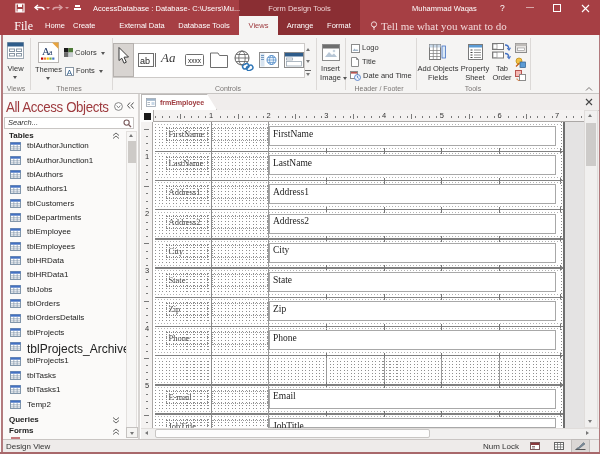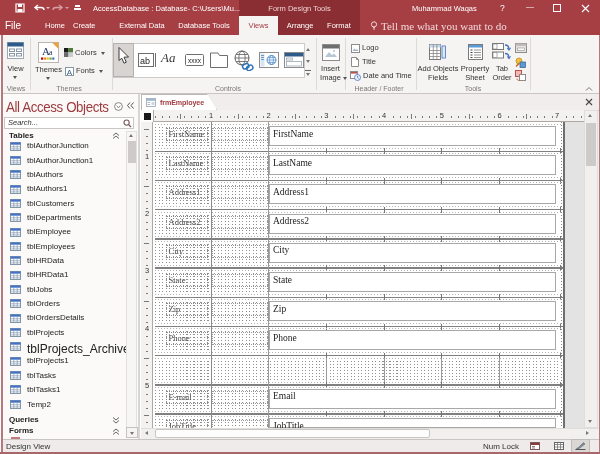--- a/index.html
+++ b/index.html
@@ -34,21 +34,21 @@
 <div class="a" style="left:74px;top:8px;width:7px;height:1.5px;background:#fff"></div>
 <div class="a" style="left:93px;top:0px;width:150px;height:16px;color:#fff;font-size:7.5px;line-height:17px;white-space:nowrap;">AccessDatabase : Database- C:\Users\Mu...</div>
 <div class="a" style="left:412px;top:0;width:80px;height:16px;color:#fff;font-size:7.5px;line-height:17px;">Muhammad Waqas</div>
 <div class="a" style="left:500px;top:0;color:#fff;font-size:8.5px;line-height:17px;">?</div>
 <div class="a" style="left:526px;top:0;color:#fff;font-size:8px;line-height:14px;">—</div>
 <div class="a" style="left:553px;top:4px;width:8px;height:8px;border:1.2px solid #fff;"></div>
 <svg class="a" style="left:581px;top:4px" width="9" height="9" viewBox="0 0 9 9">
     <path d="M1 1 8 8M8 1 1 8" stroke="#fff" stroke-width="1.1"></path>
   </svg>
 <div class="a" style="left:239px;top:16px;width:121px;height:19px;background:#8A2E33"></div>
-<div class="a" style="left:5px;top:16px;width:28px;height:19px;color:#fff;font-size:10px;line-height:20px;text-align:left;">File</div>
+<div class="a" style="left:5px;top:16px;width:28px;height:19px;color:#fff;font-size:12px;line-height:20px;text-align:right;font-family:Liberation Serif, serif;">File</div>
 <div class="a" style="left:35px;top:16px;width:40px;height:19px;color:#fff;font-size:7.5px;line-height:20px;text-align:center;">Home</div>
 <div class="a" style="left:73px;top:16px;width:40px;height:19px;color:#fff;font-size:7.5px;line-height:20px;">Create</div>
 <div class="a" style="left:110px;top:16px;width:64px;height:19px;color:#fff;font-size:7.5px;line-height:20px;text-align:center;">External Data</div>
 <div class="a" style="left:168px;top:16px;width:72px;height:19px;color:#fff;font-size:7.5px;line-height:20px;text-align:center;">Database Tools</div>
 <div class="a" style="left:281px;top:16px;width:38px;height:19px;color:#fff;font-size:7.5px;line-height:20px;text-align:center;">Arrange</div>
 <div class="a" style="left:321px;top:16px;width:36px;height:19px;color:#fff;font-size:7.5px;line-height:20px;text-align:center;">Format</div>
 <div class="a" style="left:239px;top:16px;width:39px;height:19px;background:#F5F4F3;color:#9E3A3E;font-size:7.5px;line-height:20px;text-align:center;">Views</div>
 <svg class="a" style="left:370px;top:21px" width="8" height="10" viewBox="0 0 8 10">
     <circle cx="4" cy="3.4" r="2.6" fill="none" stroke="#F0D8D9" stroke-width="1"></circle>
     <path d="M3 6.5h2M3 8h2" stroke="#F0D8D9" stroke-width="0.9"></path>

